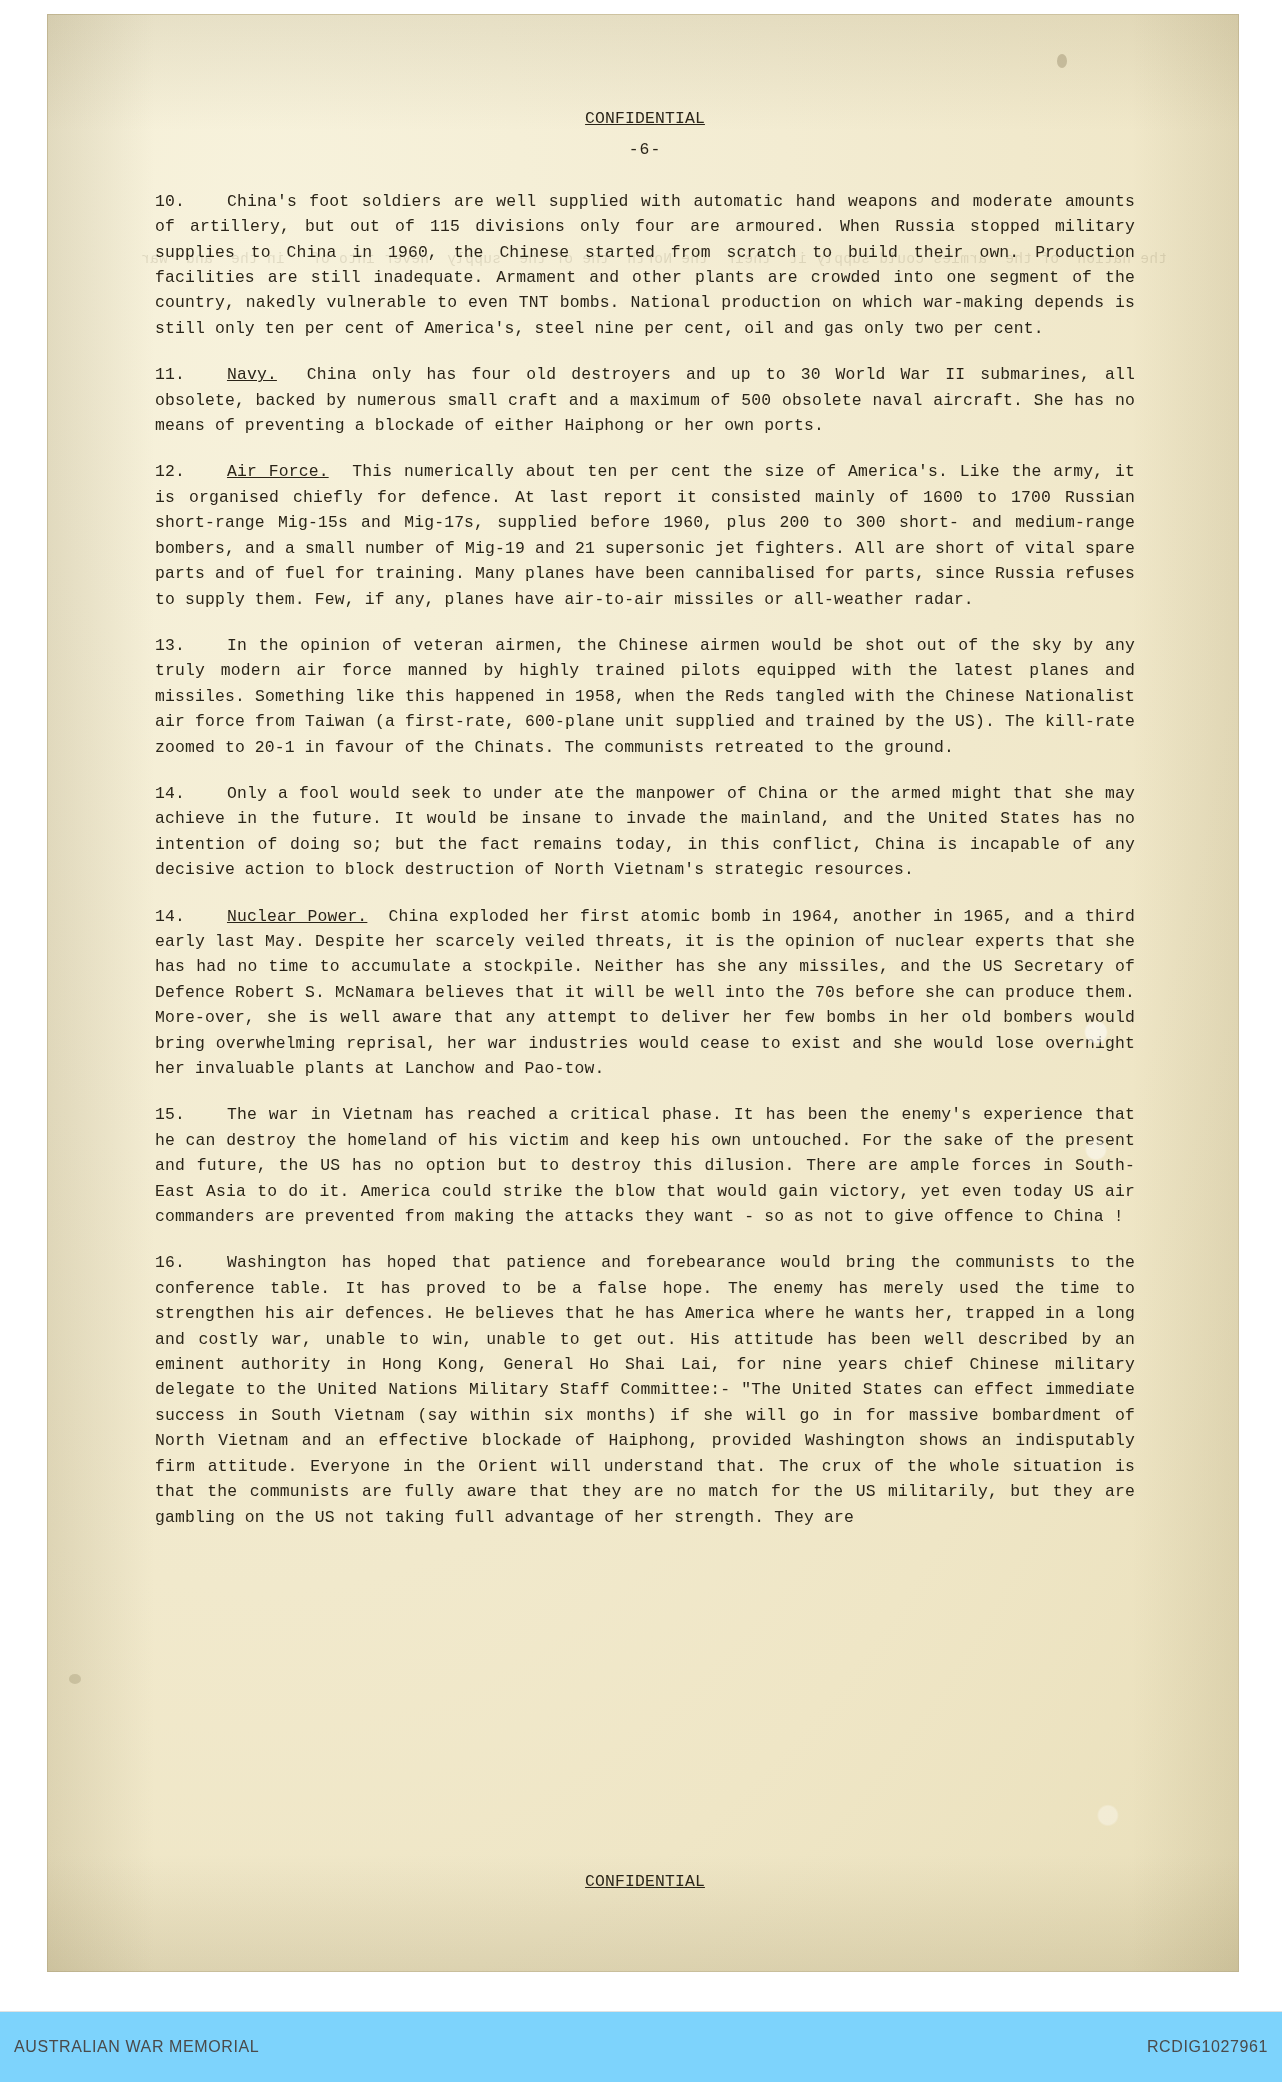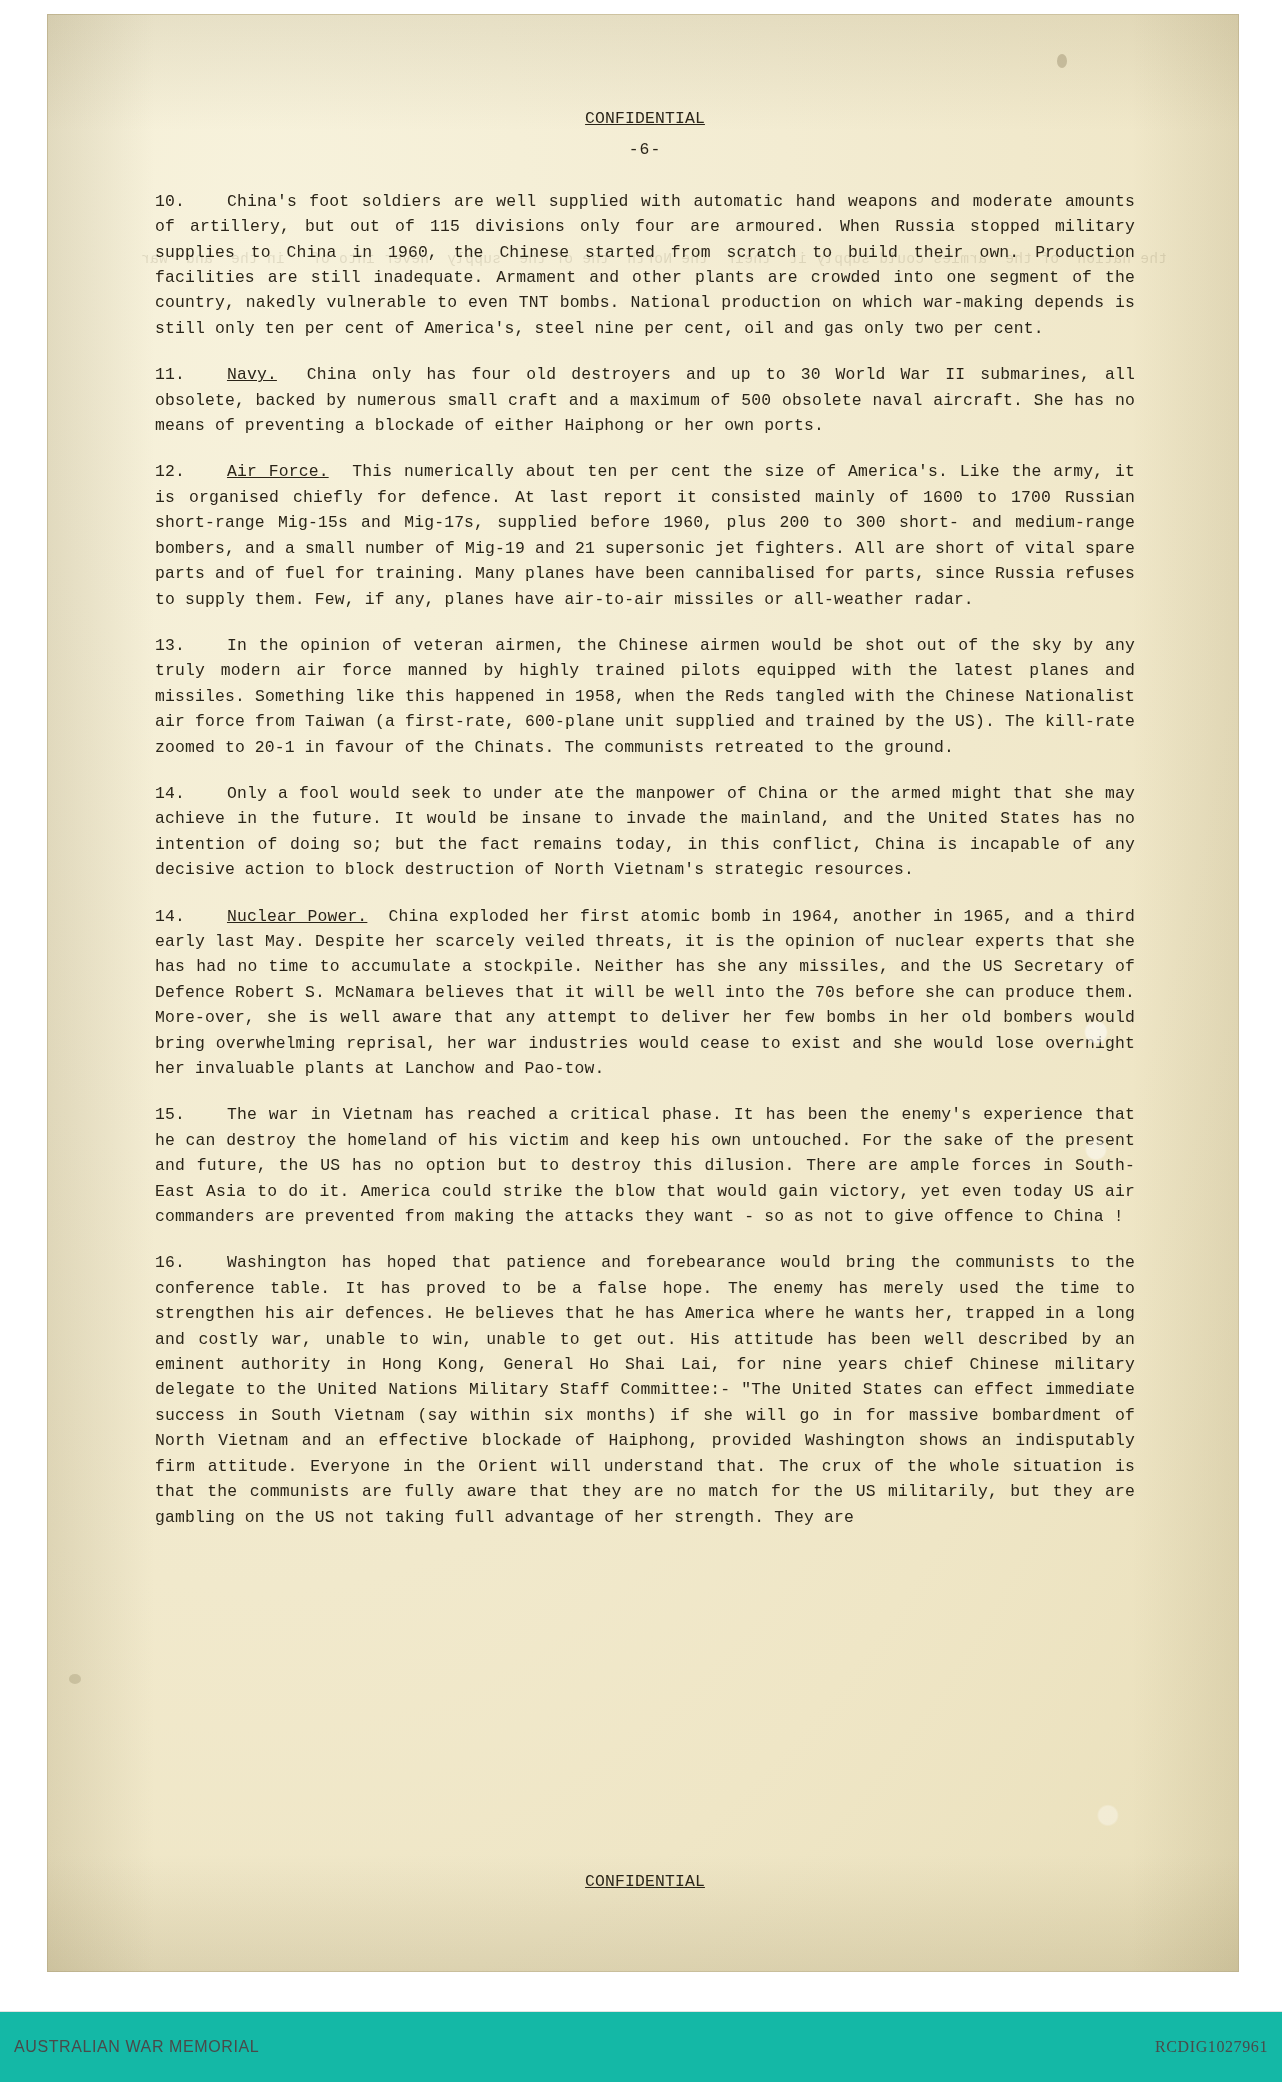--- a/index.html
+++ b/index.html
@@ -97,34 +97,34 @@
     font-size: 16.4px;
     letter-spacing: 0.15px;
   }
   
   .footerbar {
     position: absolute;
     left: 0;
     bottom: 0;
     width: 1282px;
     height: 70px;
-    background: #14b8a6;
+    background: #7dd3fc;
     border-top: 1px solid #e2e2e2;
   }
   .footerbar .left,
   .footerbar .right {
     position: absolute;
     top: 26px;
     font-family: "Liberation Sans", sans-serif;
     font-size: 16px;
     color: #4a4a4a;
     letter-spacing: 0.6px;
   }
   .footerbar .left { left: 14px; }
-  .footerbar .right { right: 14px; font-family: Liberation Serif, serif; }
+  .footerbar .right { right: 14px; }
   
   .blotch {
     position: absolute;
     border-radius: 50%;
     pointer-events: none;
   }
 </style>
 </head>
 <body>
 

